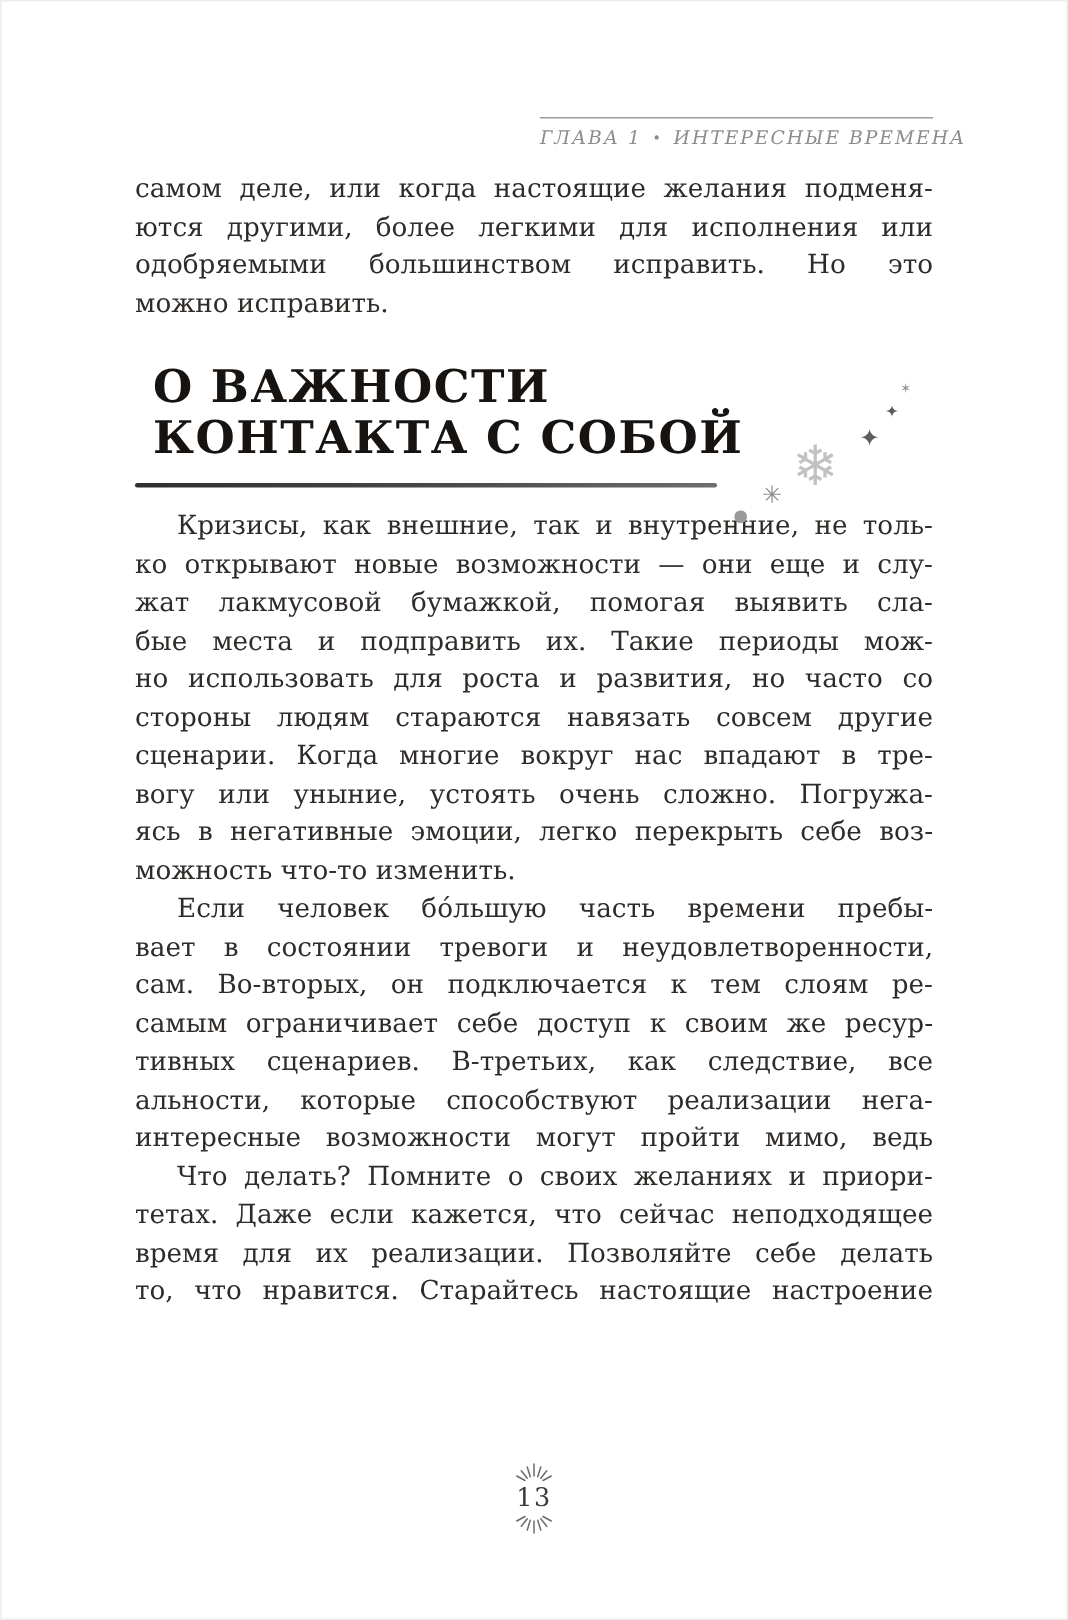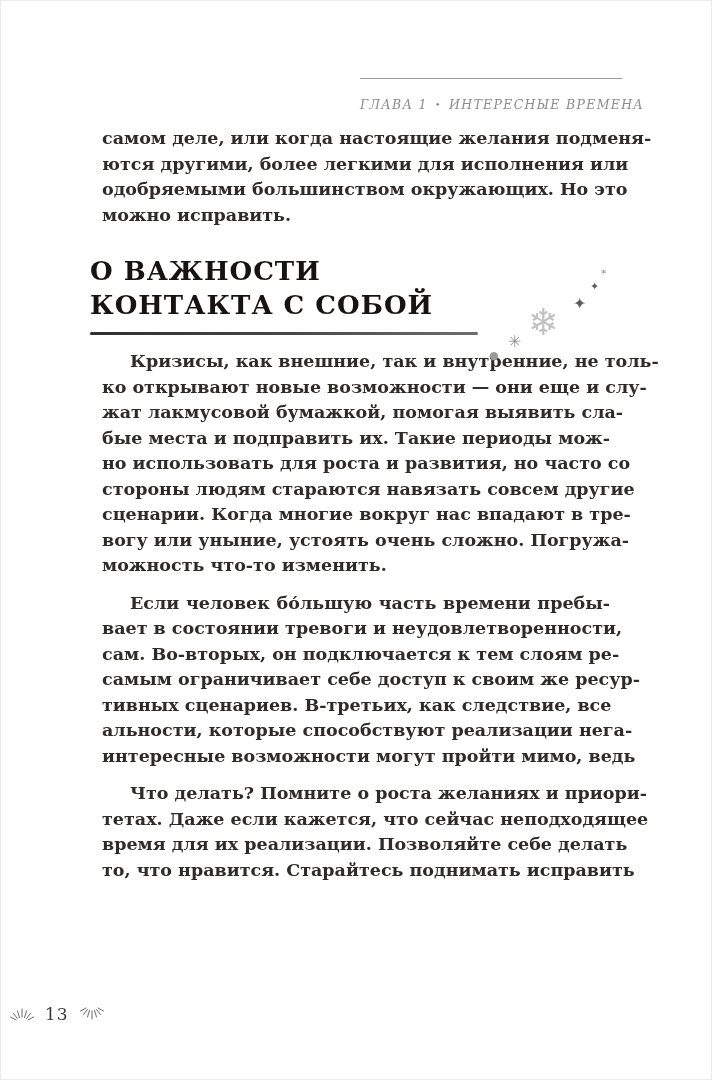--- a/index.html
+++ b/index.html
@@ -14,57 +14,57 @@
     position: absolute; inset: 0;
     background: #ffffff;
     box-shadow: inset 0 0 0 1px #ececec;
   }
 
   
   .running-header {
     position: absolute;
     top: 78px; left: 360px; width: 262px;
     border-top: 1px solid #9b9b9b;
-    padding-top: 18px;
+    padding-top: 5px;
     text-align: center;
     font-style: italic;
     font-size: 12.5px;
     letter-spacing: 1.3px;
     color: #8d8d8d;
     white-space: nowrap;
   }
   .running-header .sep { margin: 0 7px; font-style: normal; font-size: 10px; vertical-align: 1px; }
 
   
   .text-block {
     position: absolute;
     top: 114px; left: 90px; width: 532px;
     color: #2e2b28;
     font-size: 17.5px;
     line-height: 25.5px;
   }
-  .para { margin: 12px; font-weight: bold; }
+  .para { margin: 0; }
   .tline {
     text-align: justify;
     text-align-last: justify;
     white-space: nowrap;
   }
   .tline-last { text-align-last: left; }
   .justify-last .tline-last { text-align-last: justify; }
   .tline-indent { text-indent: 28px; }
 
   
   .heading-block {
     position: relative;
     margin-top: 26px;
     margin-bottom: 14px;
   }
   .section-title {
-    margin: 0;
-    font-size: 26px;
+    margin: 12px;
+    font-size: 30px;
     line-height: 34px;
     font-weight: bold;
     letter-spacing: 1px;
     color: #161310;
   }
   .title-line { display: block; }
   .title-rule {
     width: 388px; height: 3px;
     margin-top: 10px;
     background: linear-gradient(to right, #2f2f2f 0%, #4a4a4a 55%, #6e6e6e 100%);
@@ -82,21 +82,21 @@
   .orn-sparkle    { left: 418px; top: 80px; font-size: 16px; color: #8f8f8f; }
   .orn-snowflake  { left: 438px; top: 50px; font-size: 37px; color: #c2c2c2; }
   .orn-star-mid   { left: 483px; top: 42px; font-size: 16px; color: #5c5c5c; }
   .orn-star-small { left: 500px; top: 27px; font-size: 11px; color: #5c5c5c; }
   .orn-star-tiny  { left: 510px; top: 14px; font-size: 9px;  color: #9a9a9a; }
 
   
   .page-footer {
     position: absolute;
     left: 0; right: 0; bottom: 56px;
-    display: flex; flex-direction: row; align-items: center;
+    display: flex; flex-direction: column; align-items: center;
     gap: 1px;
   }
   .page-number {
     font-size: 17px;
     letter-spacing: 1px;
     color: #3a3a3a;
     line-height: 20px;
   }
   .orn-rays { display: block; }
   .orn-rays line { stroke: #6b6b6b; stroke-width: 1; stroke-linecap: round; }
@@ -109,21 +109,21 @@
 
   <header class="running-header">
     <span>ГЛАВА 1</span><span class="sep">•</span><span>ИНТЕРЕСНЫЕ ВРЕМЕНА</span>
   </header>
 
   <main class="text-block">
 
     <div class="para">
         <div class="tline">самом деле, или когда настоящие желания подменя-</div>
         <div class="tline">ются другими, более легкими для исполнения или</div>
-        <div class="tline">одобряемыми большинством окружающих. Но это</div>
+        <div class="tline">одобряемыми большинством исправить. Но это</div>
         <div class="tline tline-last">можно исправить.</div>
       </div>
 
     <section class="heading-block">
       <h1 class="section-title">
         <span class="title-line">О ВАЖНОСТИ</span>
         <span class="title-line">КОНТАКТА С СОБОЙ</span>
       </h1>
       <div class="title-rule"></div>
 
@@ -137,36 +137,37 @@
 
     <div class="para">
         <div class="tline tline-indent">Кризисы, как внешние, так и внутренние, не толь-</div>
         <div class="tline">ко открывают новые возможности — они еще и слу-</div>
         <div class="tline">жат лакмусовой бумажкой, помогая выявить сла-</div>
         <div class="tline">бые места и подправить их. Такие периоды мож-</div>
         <div class="tline">но использовать для роста и развития, но часто со</div>
         <div class="tline">стороны людям стараются навязать совсем другие</div>
         <div class="tline">сценарии. Когда многие вокруг нас впадают в тре-</div>
         <div class="tline">вогу или уныние, устоять очень сложно. Погружа-</div>
+        <div class="tline">ясь в негативные эмоции, легко перекрыть себе воз-</div>
         <div class="tline tline-last">можность что-то изменить.</div>
       </div>
     <div class="para">
         <div class="tline tline-indent">Если человек бо́льшую часть времени пребы-</div>
         <div class="tline">вает в состоянии тревоги и неудовлетворенности,</div>
         <div class="tline">сам. Во-вторых, он подключается к тем слоям ре-</div>
         <div class="tline">самым ограничивает себе доступ к своим же ресур-</div>
         <div class="tline">тивных сценариев. В-третьих, как следствие, все</div>
         <div class="tline">альности, которые способствуют реализации нега-</div>
         <div class="tline">интересные возможности могут пройти мимо, ведь</div>
       </div>
     <div class="para justify-last">
-        <div class="tline tline-indent">Что делать? Помните о роста желаниях и приори-</div>
+        <div class="tline tline-indent">Что делать? Помните о своих желаниях и приори-</div>
         <div class="tline">тетах. Даже если кажется, что сейчас неподходящее</div>
         <div class="tline">время для их реализации. Позволяйте себе делать</div>
-        <div class="tline tline-last">то, что нравится. Старайтесь поднимать исправить</div>
+        <div class="tline tline-last">то, что нравится. Старайтесь настоящие настроение</div>
       </div>
 
   </main>
 
   <footer class="page-footer">
     <svg class="orn-rays orn-rays-top" width="44" height="14" viewBox="0 0 44 14" aria-hidden="true">
       <line x1="22" y1="10" x2="22" y2="2"></line>
       <line x1="19.5" y1="10.5" x2="17.5" y2="4"></line>
       <line x1="24.5" y1="10.5" x2="26.5" y2="4"></line>
       <line x1="17.5" y1="11.5" x2="13.5" y2="6.5"></line>

